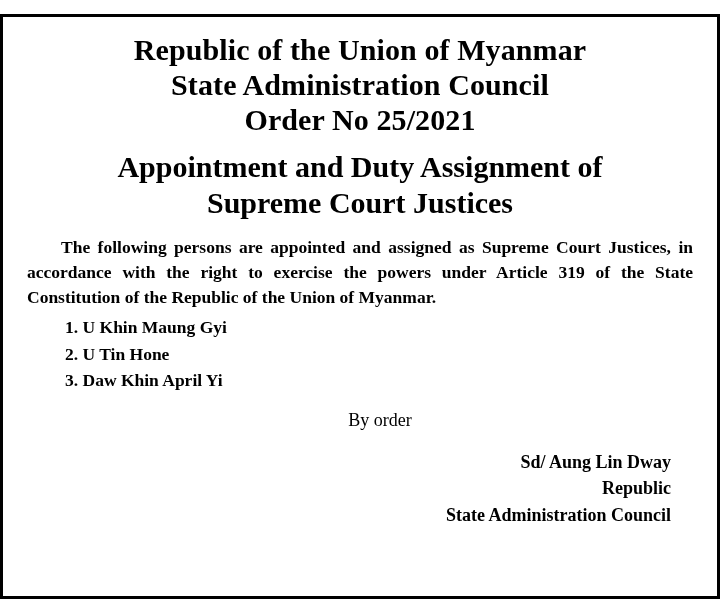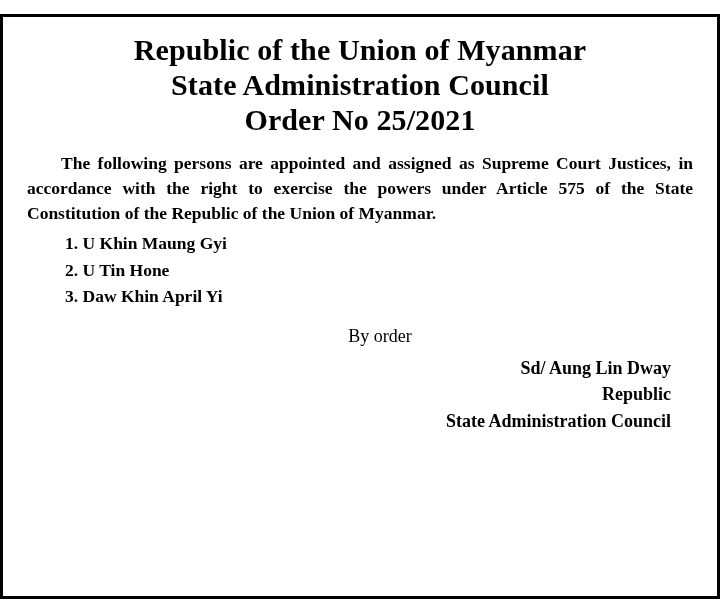--- a/index.html
+++ b/index.html
@@ -84,21 +84,21 @@
     padding-left: 38px;
   }
   .byorder {
     text-align: center;
     font-size: 18px;
     font-weight: 400;
     margin-top: 12px;
     padding-left: 40px;
   }
   .signature-block {
-    margin-top: 8px;
+    margin-top: 18px;
     text-align: right;
     padding-right: 22px;
   }
   .sig-line {
     font-size: 18px;
     font-weight: 700;
     line-height: 1.48;
   }
 </style>
 </head>
@@ -109,23 +109,27 @@
 
     <div class="title-block">
       <div class="title-line">Republic of the Union of Myanmar</div>
       <div class="title-line">State Administration Council</div>
       <div class="title-line">Order No 25/2021</div>
     </div>
 
     <div class="date-block">
     </div>
 
+    <div class="subject-block">
+      <div class="subject-line">Appointment and Duty Assignment of</div>
+      <div class="subject-line">Supreme Court Justices</div>
+    </div>
 
     <div class="body-block">
-      <div class="body-para">The following persons are appointed and assigned as Supreme Court Justices, in accordance with the right to exercise the powers under Article 575 of the State Constitution of the Republic of the Union of Myanmar.</div>
+      <div class="body-para">The following persons are appointed and assigned as Supreme Court Justices, in accordance with the right to exercise the powers under Article 319 of the State Constitution of the Republic of the Union of Myanmar.</div>
       <ul class="name-list">
         <li class="name-item">1. U Khin Maung Gyi</li>
         <li class="name-item">2. U Tin Hone</li>
         <li class="name-item">3. Daw Khin April Yi</li>
       </ul>
     </div>
 
     <div class="byorder">By order</div>
 
     <div class="signature-block">

